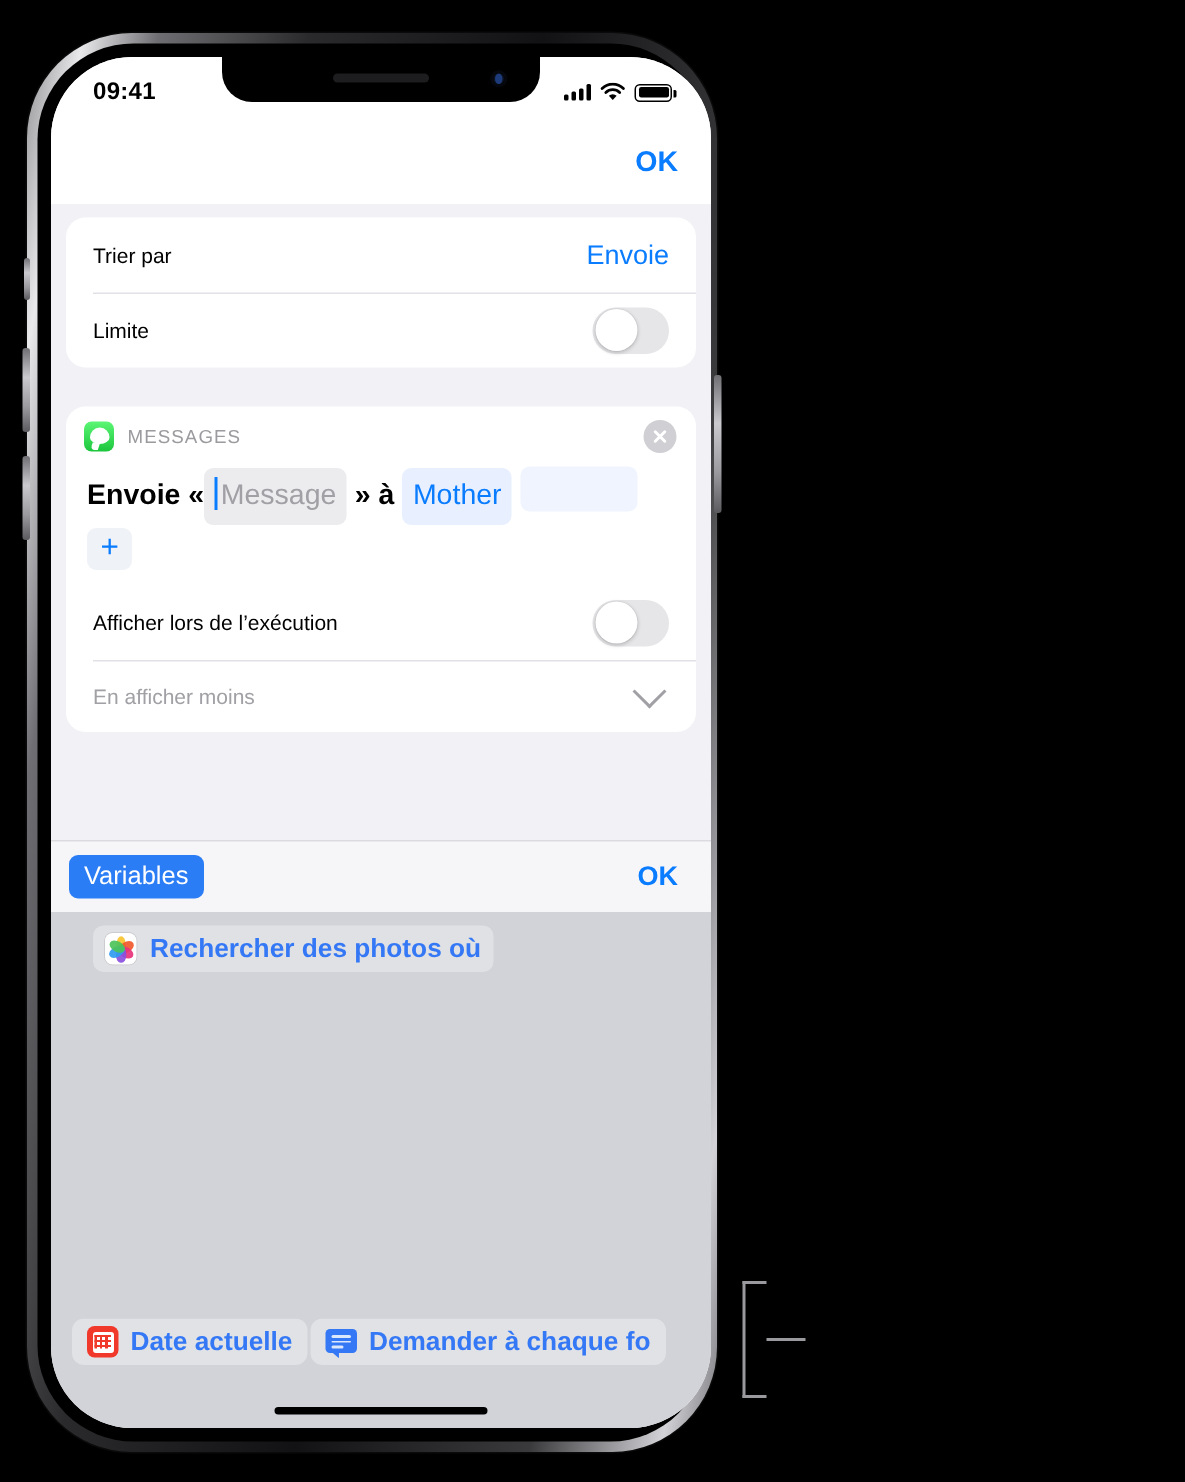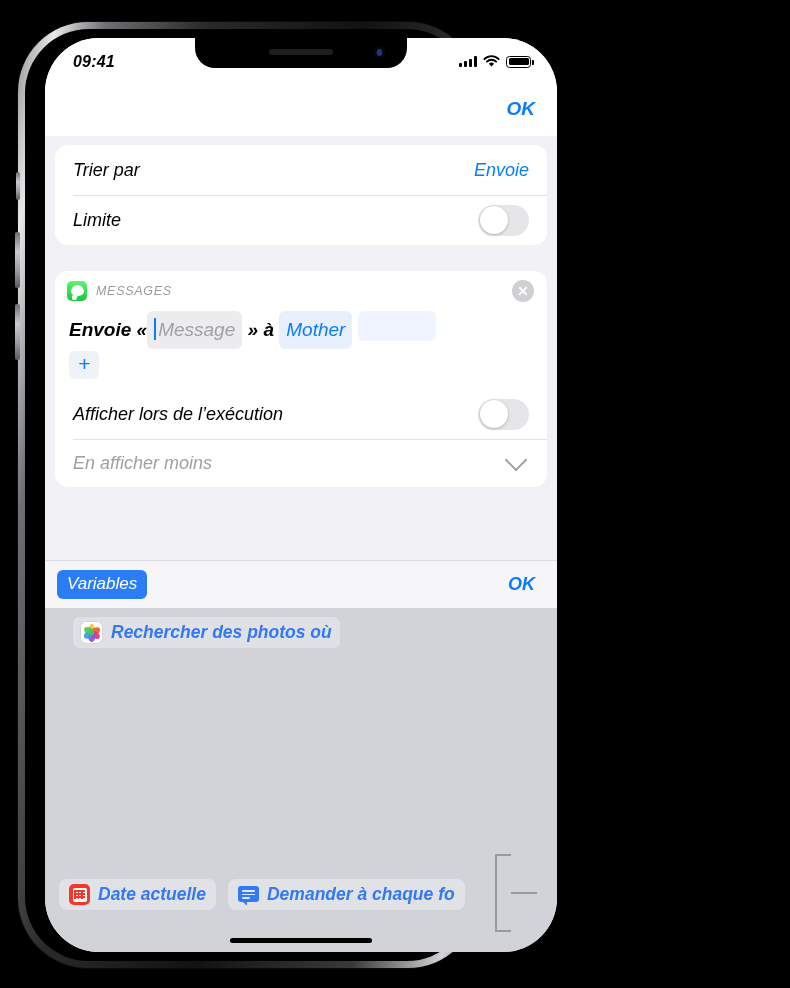--- a/index.html
+++ b/index.html
@@ -43,28 +43,27 @@
     border-radius: 2px;
   }
   #btn-silent  { left: -2px; top: 150px; width: 4px; height: 28px; }
   #btn-vol-up  { left: -3px; top: 210px; width: 5px; height: 56px; }
   #btn-vol-dn  { left: -3px; top: 282px; width: 5px; height: 56px; }
   #btn-power   { right: -3px; top: 228px; width: 5px; height: 92px; }
 
   
   #screen {
     position: absolute;
-    left: 27px;
+    left: 16px;
     top: 16px;
-    width: 512px;
+    width: 440px;
     height: 914px;
     border-radius: 54px;
     overflow: hidden;
     background: #ffffff;
-    font-style: italic;
   }
   
   #notch {
     position: absolute;
     left: 50%;
     transform: translateX(-50%);
     top: 0;
     width: 212px;
     height: 30px;
     background: #000000;
@@ -198,21 +197,21 @@
     padding: 0 18px;
     position: relative;
   }
   .row + .row::before {
     content: "";
     position: absolute;
     left: 18px; right: 0; top: 0;
     height: 1px;
     background: #e2e2e6;
   }
-  .row-label { font-size: 18px; color: #000; }
+  .row-label { font-size: 14px; color: #000; }
   .row-value { font-size: 18px; color: #0a7cff; }
 
   .toggle {
     width: 51px; height: 31px;
     border-radius: 16px;
     background: #e6e6e9;
     position: relative;
     flex: none;
   }
   .toggle .knob {
@@ -435,21 +434,21 @@
     opacity: .92;
   }
 
   
   #var-bottom {
     position: absolute;
     left: 0; right: 0;
     bottom: 42px;
     display: flex;
     align-items: flex-end;
-    gap: 12px;
+    gap: 2px;
     padding-left: 14px;
     overflow: hidden;
   }
   .var-chip-btn {
     display: flex;
     align-items: center;
     gap: 8px;
     background: rgba(255,255,255,.34);
     border-radius: 8px;
     padding: 5px 10px;

